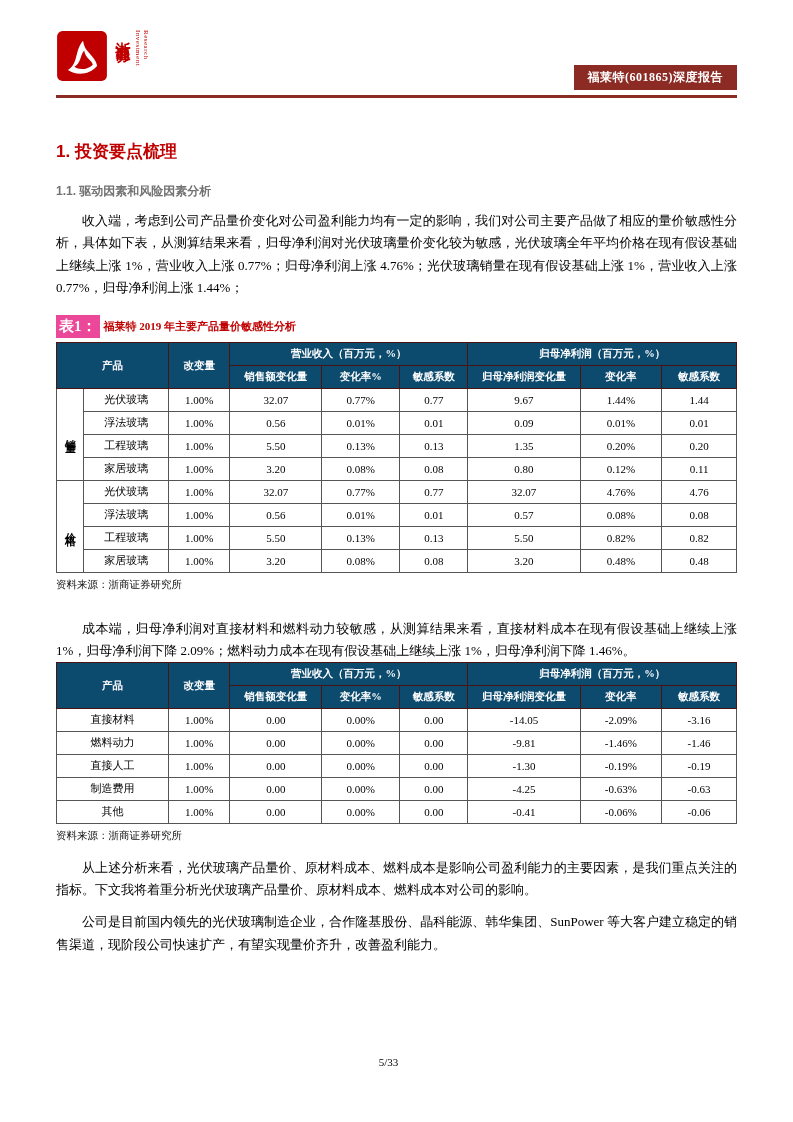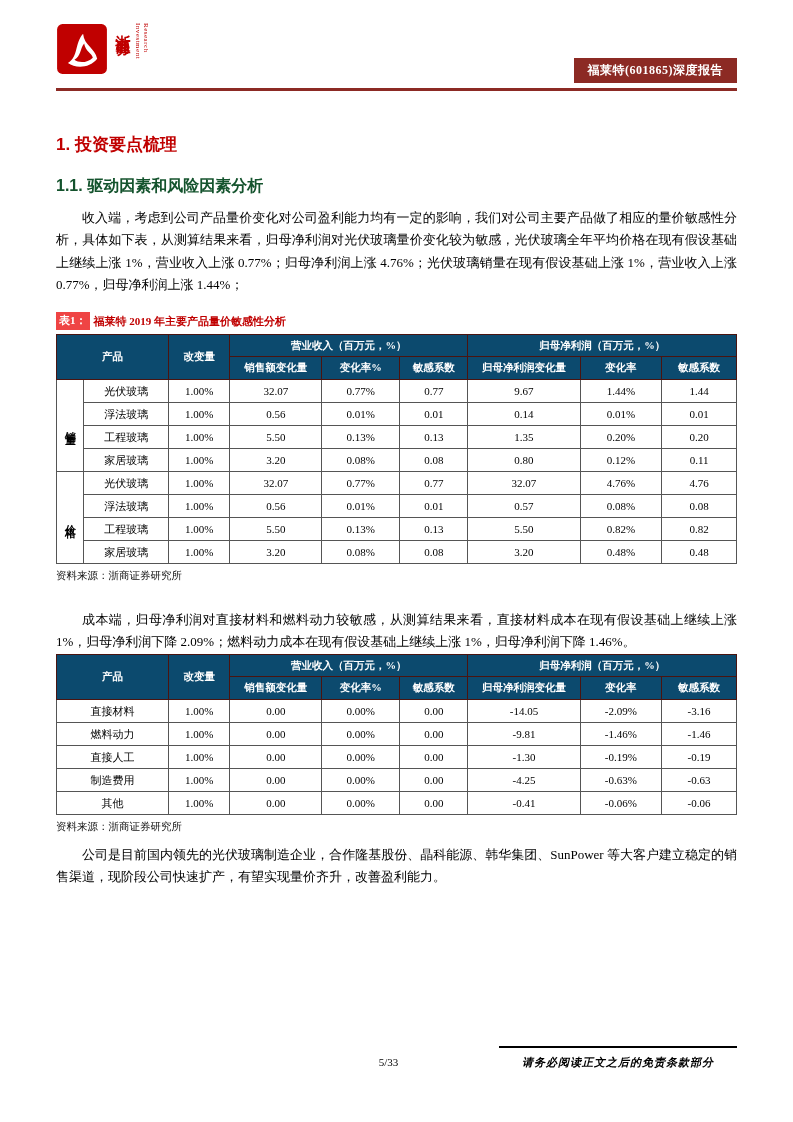--- a/index.html
+++ b/index.html
@@ -2,21 +2,21 @@
 <html><head>
 <meta charset="utf-8">
 <style>
   * { margin:0; padding:0; box-sizing:border-box; }
   html,body { background:#e8e8e8; }
   .page {
     width:793px; height:1122px; margin:0 auto; background:#ffffff;
     position:relative; font-family:"Liberation Serif","DejaVu Serif",serif;
     color:#000; overflow:hidden;
   }
-  .margins { padding:5px 56px; }
+  .margins { padding:12px 56px; }
 
   
   .report-header {
     display:flex; justify-content:space-between; align-items:flex-end;
     padding-top:18px; border-bottom:3px solid #8c2a24; padding-bottom:3px;
   }
   .logo-block { display:flex; gap:5px; align-items:flex-start; }
   .logo-icon svg { display:block; }
   .logo-text { display:flex; flex-direction:row; gap:2px; }
   .logo-cn {
@@ -31,32 +31,32 @@
     background:#8c2a24; color:#fff; font-weight:bold; font-size:12px;
     padding:4px 14px; margin-bottom:2px; letter-spacing:0.5px;
   }
 
   
   .h1 {
     color:#c00000; font-size:17px; font-weight:bold;
     margin-top:42px; font-family:"Liberation Sans","DejaVu Sans",sans-serif;
   }
   .h2 {
-    color:#14532d; font-size:16px; font-weight:bold;
+    color:#737373; font-size:12px; font-weight:bold;
     margin-top:20px; font-family:"Liberation Sans","DejaVu Sans",sans-serif;
   }
   .para {
     font-size:13px; line-height:1.72; text-align:justify;
     text-indent:2em; margin-top:10px;
   }
 
   
   .caption { display:flex; align-items:center; margin-top:16px; margin-bottom:4px; }
   .caption-tag {
-    background:#ef4444; color:#fff; font-weight:bold; font-size:11px;
+    background:#ec4899; color:#fff; font-weight:bold; font-size:15px;
     padding:1px 3px; line-height:1.4;
   }
   .caption-text { color:#c00000; font-weight:bold; font-size:11px; margin-left:4px; }
 
   
   table.data-table {
     width:100%; border-collapse:collapse; table-layout:fixed;
     font-size:11px;
   }
   table.data-table th {
@@ -159,21 +159,21 @@
             <td>9.67</td>
             <td>1.44%</td>
             <td>1.44</td>
           </tr>
           <tr>
             <td class="product-cell">浮法玻璃</td>
             <td>1.00%</td>
             <td>0.56</td>
             <td>0.01%</td>
             <td>0.01</td>
-            <td>0.14</td>
+            <td>0.09</td>
             <td>0.01%</td>
             <td>0.01</td>
           </tr>
           <tr>
             <td class="product-cell">工程玻璃</td>
             <td>1.00%</td>
             <td>5.50</td>
             <td>0.13%</td>
             <td>0.13</td>
             <td>1.35</td>
@@ -312,22 +312,22 @@
             <td>0.00%</td>
             <td>0.00</td>
             <td>-0.41</td>
             <td>-0.06%</td>
             <td>-0.06</td>
           </tr>
         </tbody>
     </table>
     <div class="source">资料来源：浙商证券研究所</div>
 
+    <p class="para" style="margin-top:14px">从上述分析来看，光伏玻璃产品量价、原材料成本、燃料成本是影响公司盈利能力的主要因素，是我们重点关注的指标。下文我将着重分析光伏玻璃产品量价、原材料成本、燃料成本对公司的影响。</p>
 
     <p class="para">公司是目前国内领先的光伏玻璃制造企业，合作隆基股份、晶科能源、韩华集团、SunPower 等大客户建立稳定的销售渠道，现阶段公司快速扩产，有望实现量价齐升，改善盈利能力。</p>
 
   </div>
 
   <div class="footer">
     <div class="page-num">5/33</div>
-    <div class="disclaimer">请务必阅读正文之后的免责条款部分</div>
   </div>
 </div>
 
 </body></html>

